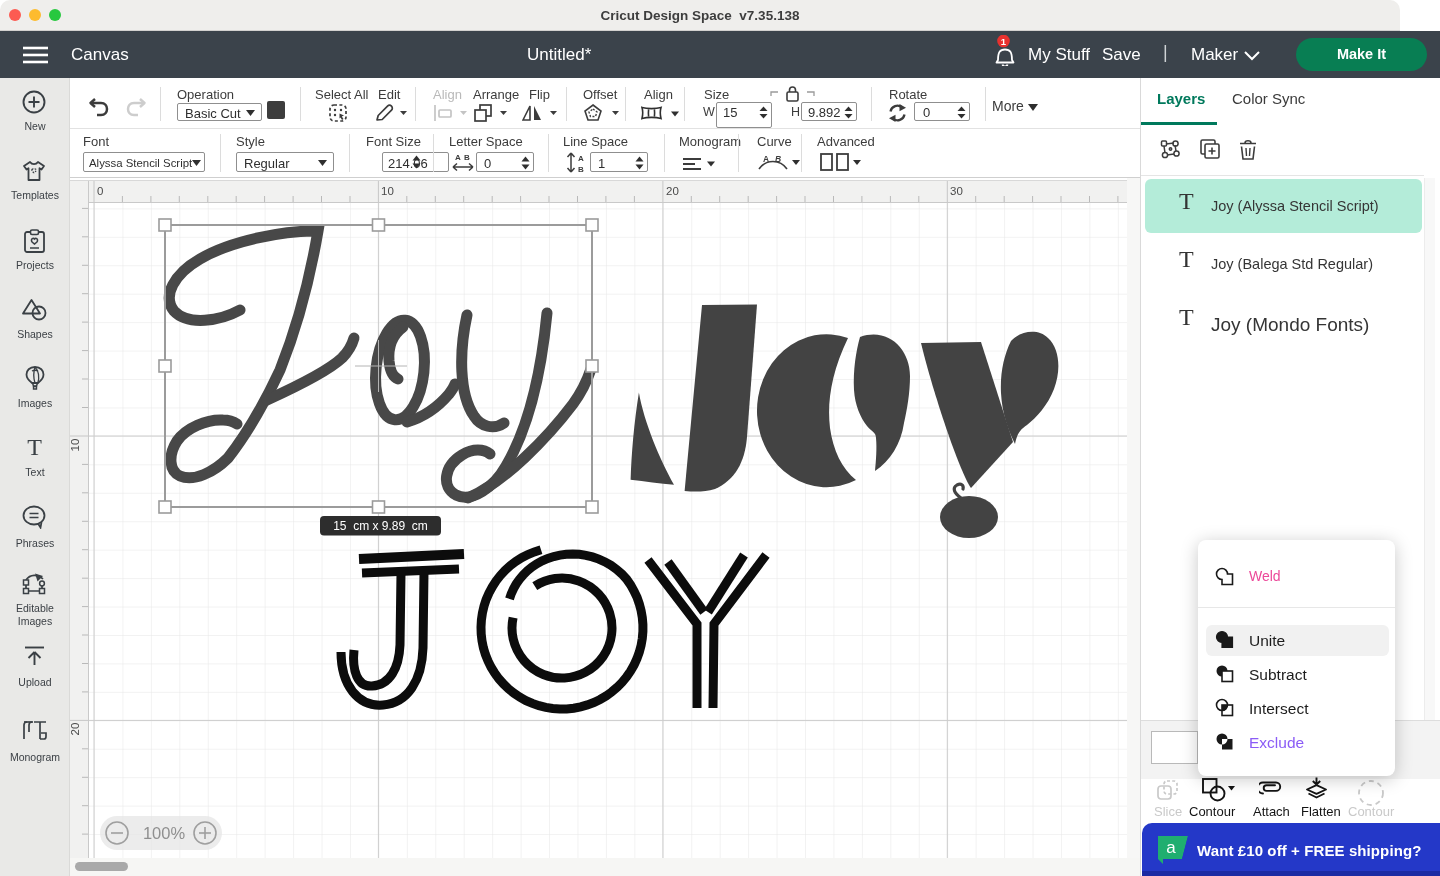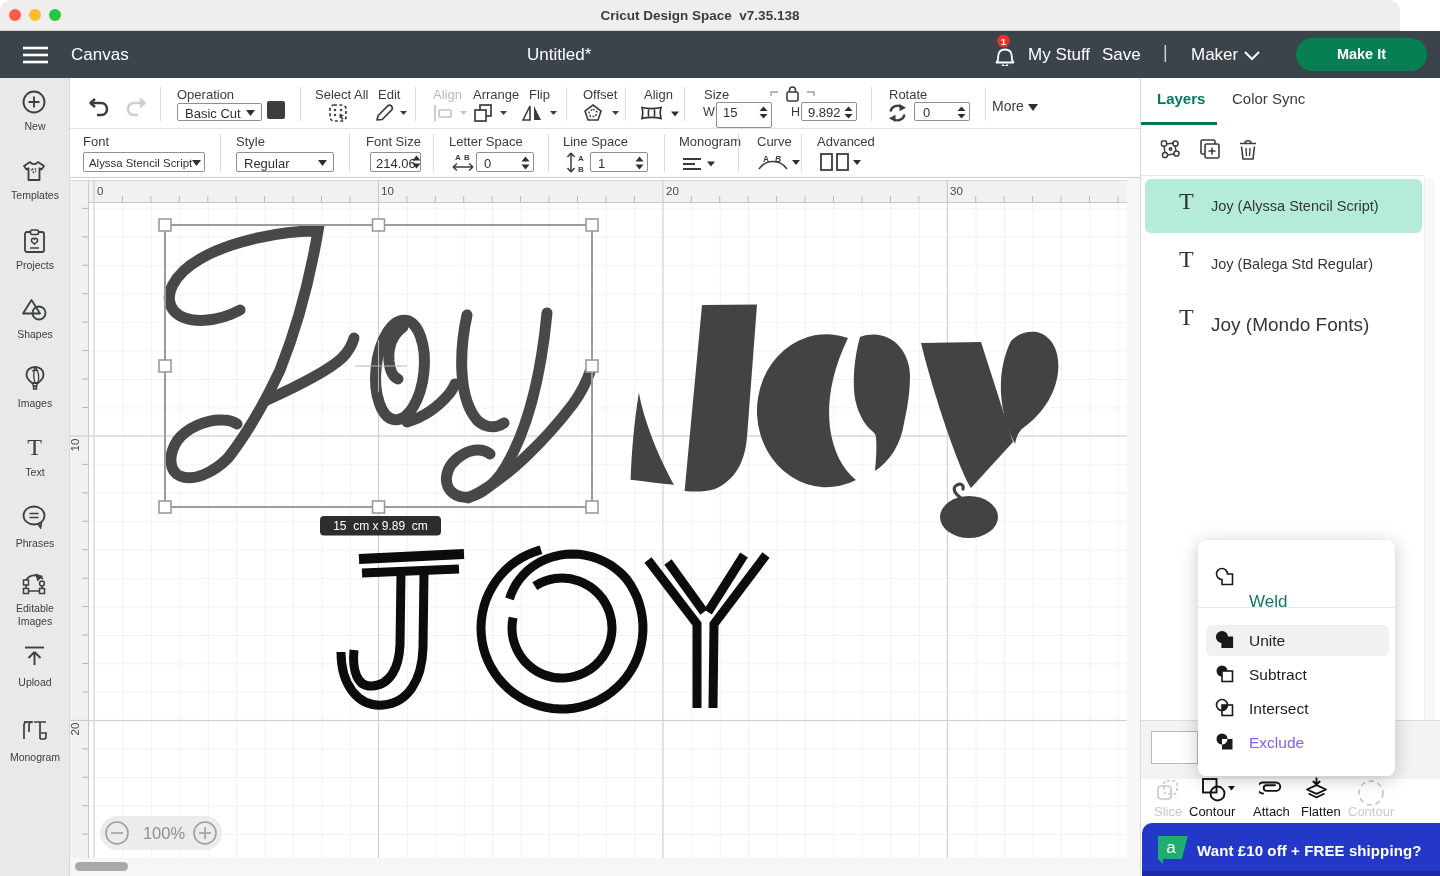--- a/index.html
+++ b/index.html
@@ -267,21 +267,21 @@
       <div class="abs sep" style="left:150px;top:5px;height:38px;"></div>
       <div class="abs lbl" style="left:166px;top:5px;">Style</div>
       <div class="abs fld" style="left:166px;top:23px;width:98px;height:20px;">
         <span style="position:absolute;left:7px;top:2.5px;">Regular</span>
         <svg class="abs" style="right:6px;top:7px;" width="9" height="6">
             <path d="M0 0 H9 L4.5 6 Z" fill="#2f2f2f"></path>
           </svg>
       </div>
       <div class="abs sep" style="left:279px;top:5px;height:38px;"></div>
       <div class="abs lbl" style="left:296px;top:5px;">Font Size</div>
-      <div class="abs fld" style="left:300px;top:23px;width:51px;height:20px;">
+      <div class="abs fld" style="left:312px;top:23px;width:67px;height:20px;">
         <span style="position:absolute;left:5px;top:2.5px;">214.06</span>
       </div>
       <svg class="abs" style="left:342px;top:26px;" width="9" height="14">
           <path d="M0.5 5.5 L4.5 0.5 L8.5 5.5 Z" fill="#2f2f2f"></path>
           <path d="M0.5 8.5 L4.5 13.5 L8.5 8.5 Z" fill="#2f2f2f"></path>
         </svg>
       <div class="abs sep" style="left:363px;top:5px;height:38px;"></div>
       <div class="abs lbl" style="left:379px;top:5px;">Letter Space</div>
       <svg class="abs" style="left:382px;top:23px;" width="22" height="21" viewBox="0 0 22 21">
         <text x="3" y="8" font-size="8" fill="#3c3c3c" font-weight="bold" font-family="Liberation Sans">A</text>
@@ -581,21 +581,21 @@
       <path d="M1 0 H31 L25 23 H6 L6 28 L1 23 Z" fill="#1fae70"></path>
       <path d="M31 0 L33 0 L27 23 L25 23 Z" fill="#2438c8"></path>
       <text x="14" y="17" font-size="17" fill="#ffffff" text-anchor="middle" font-family="Liberation Sans">a</text>
     </svg>
     <div class="abs" style="left:56px;top:764px;font-size:15px;font-weight:bold;color:#fff;white-space:nowrap;letter-spacing:0.1px;">Want £10 off + FREE shipping?</div>
 
     <div class="abs" style="left:57px;top:462px;width:197px;height:236px;background:#fff;border-radius:8px;box-shadow:0 3px 18px rgba(0,0,0,0.22);"></div>
     <svg class="abs" style="left:74px;top:489px;" width="21" height="21" viewBox="0 0 21 21">
       <path d="M12.5 7 A5.5 5.5 0 1 0 7 12.5 L7 17.5 L17.5 17.5 L17.5 7 Z" fill="none" stroke="#1a1a1a" stroke-width="1.6"></path>
     </svg>
-    <div class="abs" style="left:108px;top:490px;font-size:17px;color:#0f766e;margin-top:24px;">Weld</div>
+    <div class="abs" style="left:108px;top:490px;font-size:14px;color:#ec4899;">Weld</div>
     <div class="abs" style="left:57px;top:529px;width:197px;height:1px;background:#e7e7e7;"></div>
     <div class="abs" style="left:65px;top:547px;width:183px;height:31px;background:#f1f1f1;border-radius:6px;"></div>
     <svg class="abs" style="left:74px;top:552px;" width="21" height="21" viewBox="0 0 21 21">
       <path d="M12.5 7 A5.5 5.5 0 1 0 7 12.5 L7 17.5 L17.5 17.5 L17.5 7 Z" fill="#1a1a1a" stroke="#1a1a1a" stroke-width="1.2"></path>
     </svg>
     <div class="abs" style="left:108px;top:554px;font-size:15.5px;color:#1c1c1c;">Unite</div>
     <svg class="abs" style="left:74px;top:586px;" width="21" height="21" viewBox="0 0 21 21">
       <circle cx="7" cy="7" r="5.5" fill="#1a1a1a"></circle>
       <rect x="7" y="7" width="10.5" height="10.5" fill="#ffffff" stroke="#1a1a1a" stroke-width="1.6"></rect>
     </svg>

